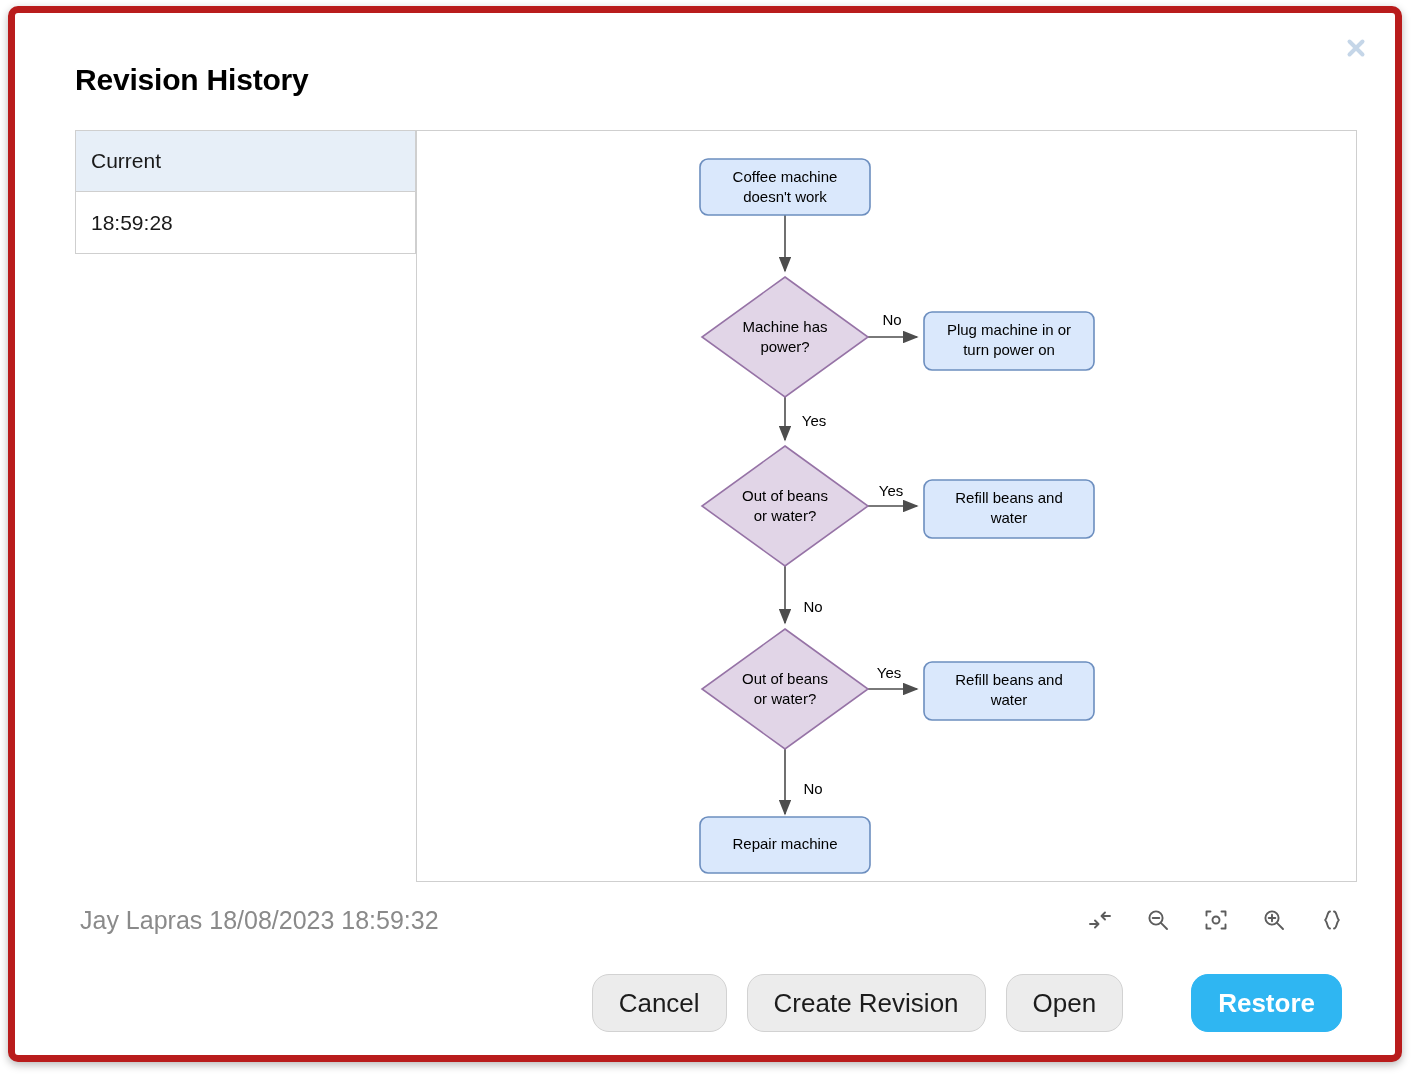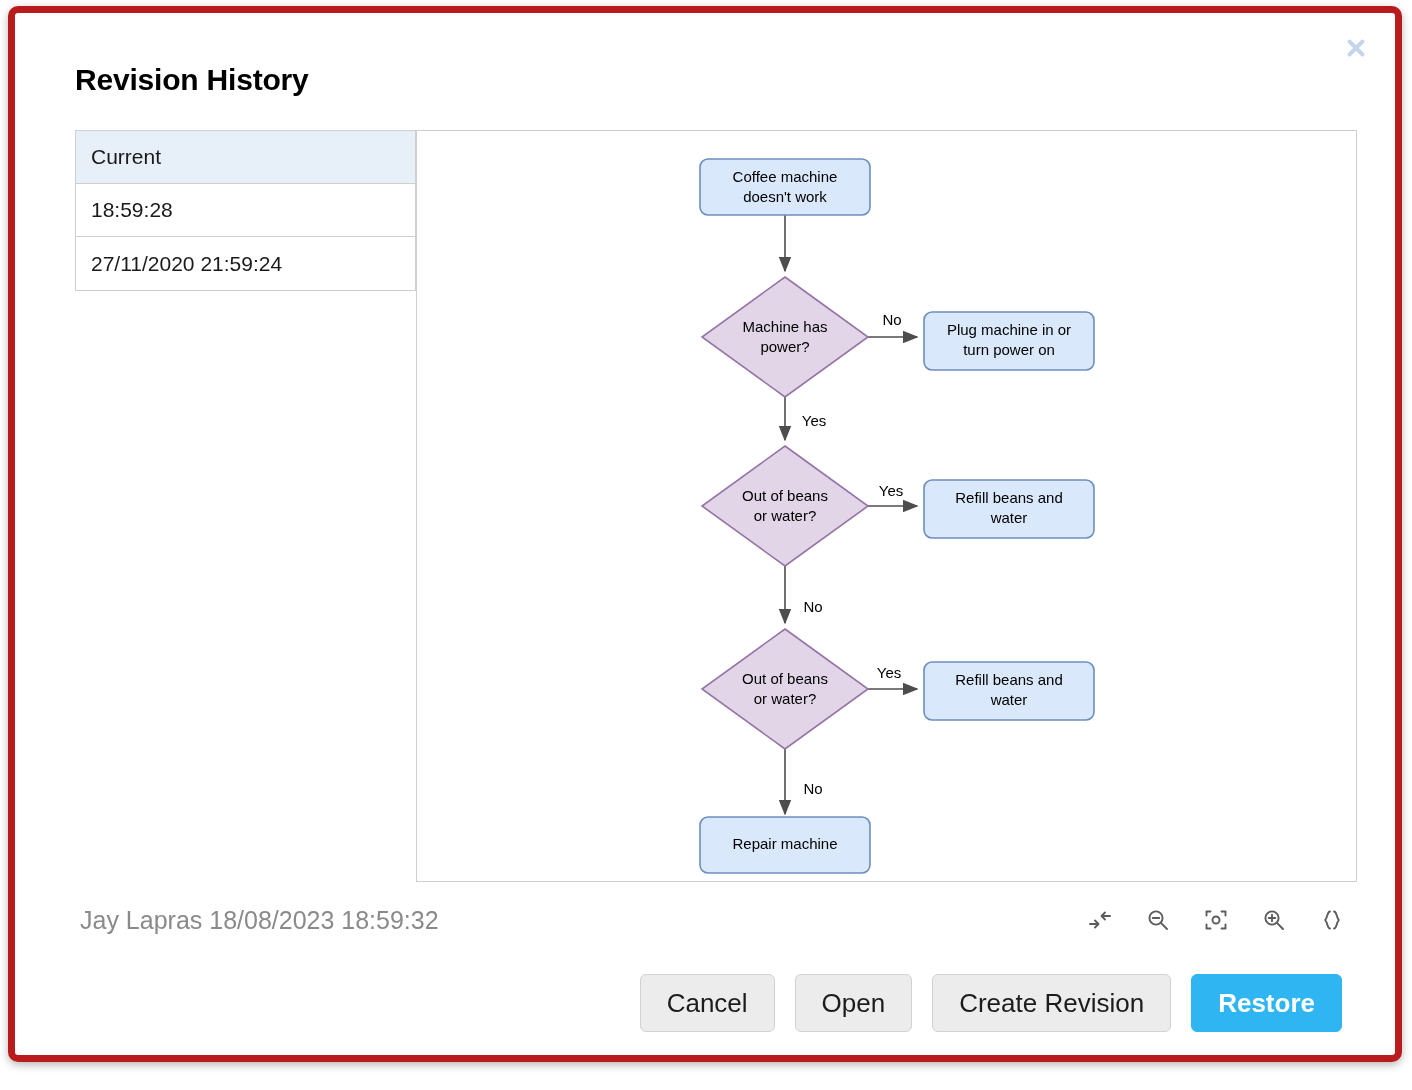--- a/index.html
+++ b/index.html
@@ -55,21 +55,21 @@
   #rev-list {
     position: absolute;
     left: 60px;
     top: 117px;
     width: 341px;
     border: 1px solid #cfcfcf;
     box-sizing: border-box;
     background: #ffffff;
   }
   .rev-row {
-    height: 53px;
+    height: 61px;
     display: flex;
     align-items: center;
     padding-left: 15px;
     font-size: 21px;
     color: #1a1a1a;
     border-bottom: 1px solid #cfcfcf;
     box-sizing: border-box;
     cursor: pointer;
     background: #ffffff;
   }
@@ -141,33 +141,34 @@
     align-items: center;
     gap: 20px;
   }
   .btn {
     height: 58px;
     padding: 0 26px;
     display: flex;
     align-items: center;
     justify-content: center;
     font-size: 26px;
-    border-radius: 6px;
+    border-radius: 17px;
     border: 1px solid #d2d2d2;
     background: #ececec;
     color: #1c1c1c;
     cursor: pointer;
     white-space: nowrap;
     box-sizing: border-box;
   }
   .btn.primary {
     background: #2fb6f2;
     border-color: #2fb6f2;
     color: #ffffff;
     font-weight: bold;
+    margin-left: 48px;
   }
 </style>
 </head>
 <body>
 
 <div id="dialog">
 
   <div id="close-btn">
     <svg width="24" height="24" viewBox="0 0 24 24">
       <path d="M5.5 5.5 L18.5 18.5 M18.5 5.5 L5.5 18.5" stroke="#c5d6e8" stroke-width="4" stroke-linecap="round"></path>
@@ -175,23 +176,20 @@
   </div>
 
   <div id="title">Revision History</div>
 
   <div id="rev-list">
     <div class="rev-row selected">
       <span>Current</span>
     </div>
     <div class="rev-row">
       <span>18:59:28</span>
-    </div>
-    <div class="rev-row">
-      <span>27/11/2020 21:59:24</span>
     </div>
   </div>
 
   <div id="preview">
     <svg width="939" height="750" viewBox="0 0 939 750">
       <defs>
         <marker id="arw" markerWidth="10" markerHeight="8" refX="9" refY="4" orient="auto">
           <path d="M0,0 L10,4 L0,8 z" fill="#4d4d4d"></path>
         </marker>
       </defs>
@@ -313,18 +311,18 @@
     <div class="tool-icon">
       <svg width="26" height="26" viewBox="0 0 26 26">
         <path d="M11,4.5 C8.2,4.5 8.8,10 6.2,13 C8.8,16 8.2,21.5 11,21.5" stroke="#5c5c5c" stroke-width="1.9" fill="none" stroke-linecap="round"></path>
         <path d="M15,4.5 C17.8,4.5 17.2,10 19.8,13 C17.2,16 17.8,21.5 15,21.5" stroke="#5c5c5c" stroke-width="1.9" fill="none" stroke-linecap="round"></path>
       </svg>
     </div>
   </div>
 
   <div id="actions">
     <div class="btn">Cancel</div>
+    <div class="btn">Create Revision</div>
     <div class="btn">Open</div>
-    <div class="btn">Create Revision</div>
     <div class="btn primary">Restore</div>
   </div>
 
 </div>
 
 </body></html>

